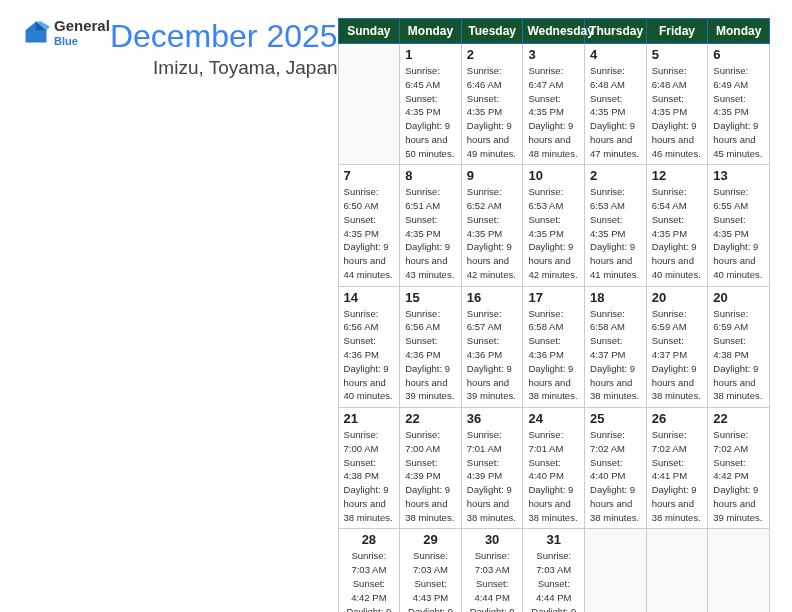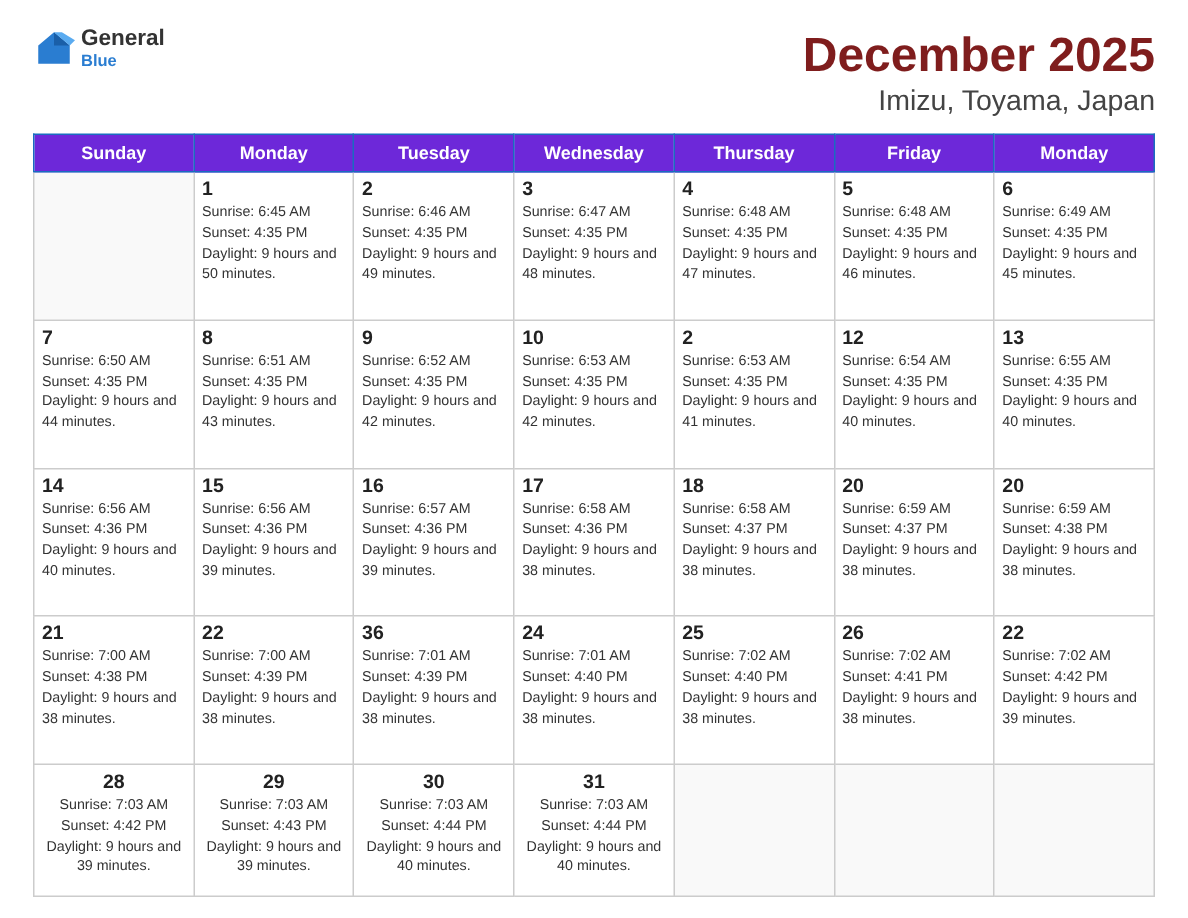--- a/index.html
+++ b/index.html
@@ -8,21 +8,21 @@
       height: 612px;
       font-family: Arial, sans-serif;
       background: #fff;
       overflow: hidden;
     }
     .page {
       width: 792px;
       height: 612px;
       padding: 18px 22px 14px 22px;
       display: flex;
-      flex-direction: column;
+      flex-direction: row;
     }
     .header {
       display: flex;
       justify-content: space-between;
       align-items: flex-start;
       margin-bottom: 10px;
     }
     .logo {
       display: flex;
       align-items: center;
@@ -45,37 +45,37 @@
     }
     .logo-icon {
       width: 28px;
       height: 28px;
     }
     .title-block {
       text-align: right;
     }
     .title-month {
       font-size: 32px;
-      font-weight: bold;
-      color: #7f1d1d;
+      font-weight: normal;
+      color: #3b82f6;
     }
     .title-location {
       font-size: 19px;
       color: #444;
       margin-top: 2px;
     }
     .calendar {
       flex: 1;
       border: 1px solid #ccc;
       border-collapse: collapse;
       width: 100%;
       table-layout: fixed;
     }
     .calendar th {
-      background: #6d28d9;
+      background: #14532d;
       color: #fff;
       font-size: 12px;
       font-weight: bold;
       padding: 5px 4px;
       text-align: center;
       border: 1px solid #1a6cc0;
     }
     .calendar td {
       vertical-align: top;
       border: 1px solid #ccc;

